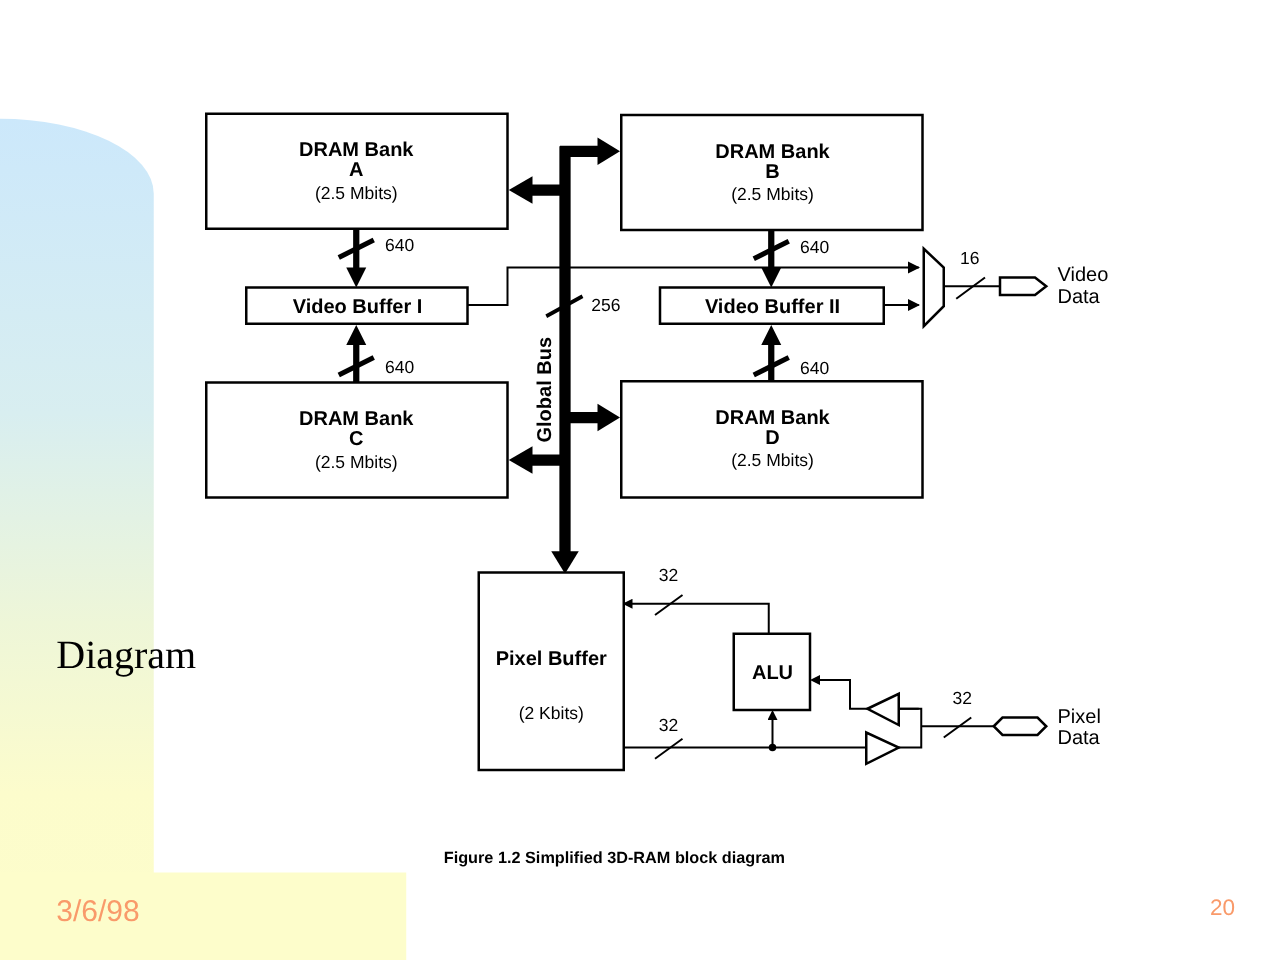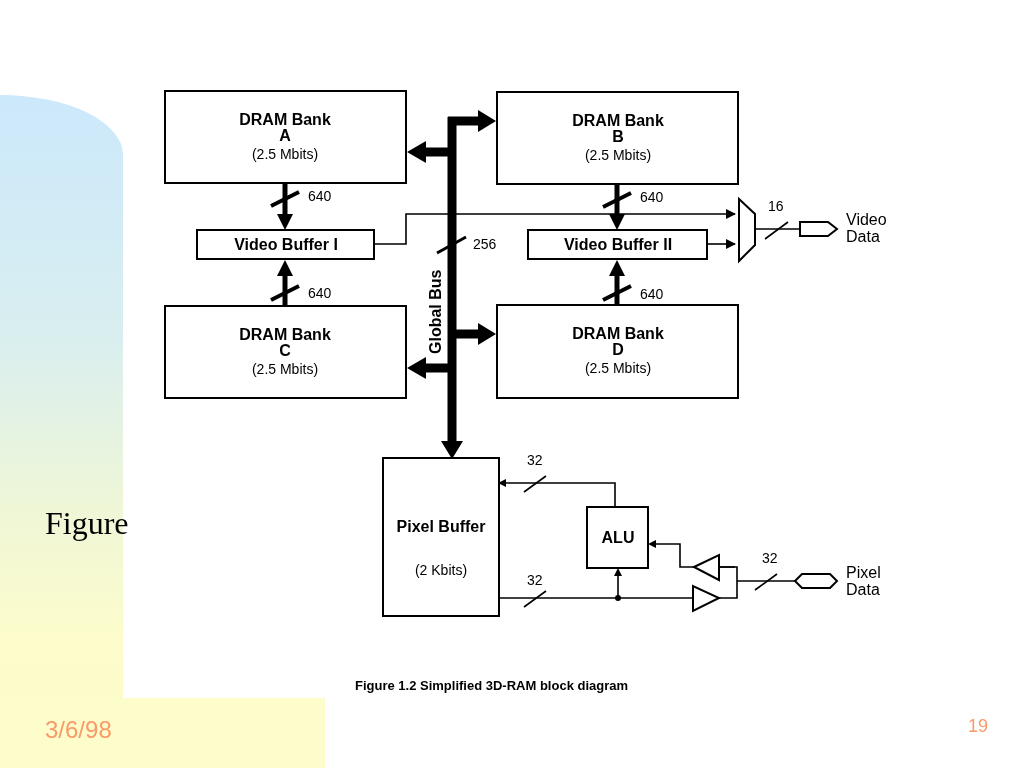--- a/index.html
+++ b/index.html
@@ -180,16 +180,16 @@
     <text class="t-lbl" x="762" y="563">32</text>
     <path d="M795,581 L802,574 L830,574 L837,581 L830,588 L802,588 z" fill="#fff" stroke="#000" stroke-width="2"></path>
     <text class="t-reg" x="846" y="578" style="font-size:16px">Pixel</text>
     <text class="t-reg" x="846" y="595" style="font-size:16px">Data</text>
   </g>
 
   <text class="t-caption" x="355" y="690">Figure 1.2  Simplified 3D-RAM block diagram</text>
 </svg>
 
 <div class="slide-title">
-  <div>Figure</div>
+  <div>Diagram</div>
 </div>
 <div class="footer-date">3/6/98</div>
-<div class="footer-page">19</div>
+<div class="footer-page">20</div>
 
 </body></html>

